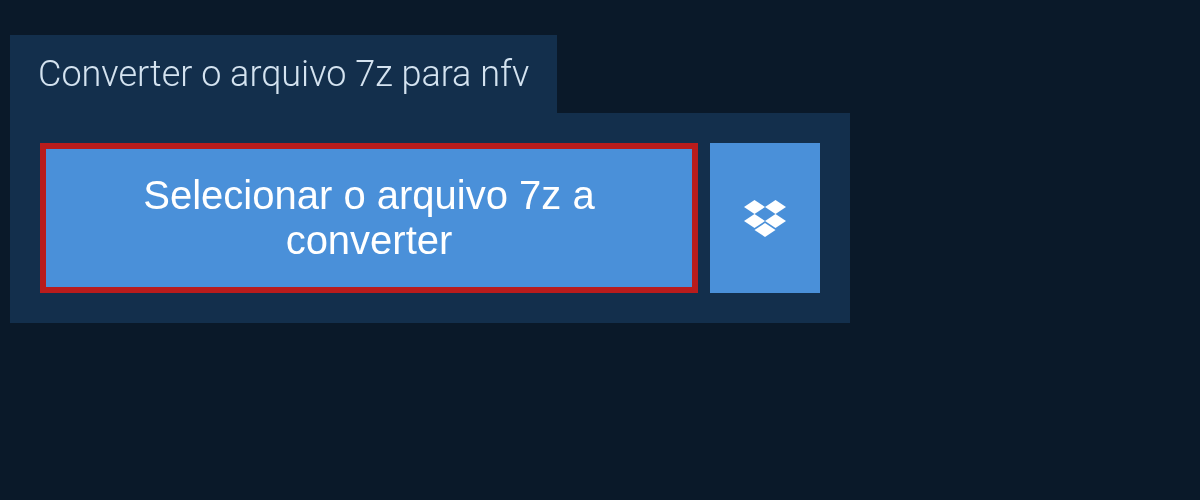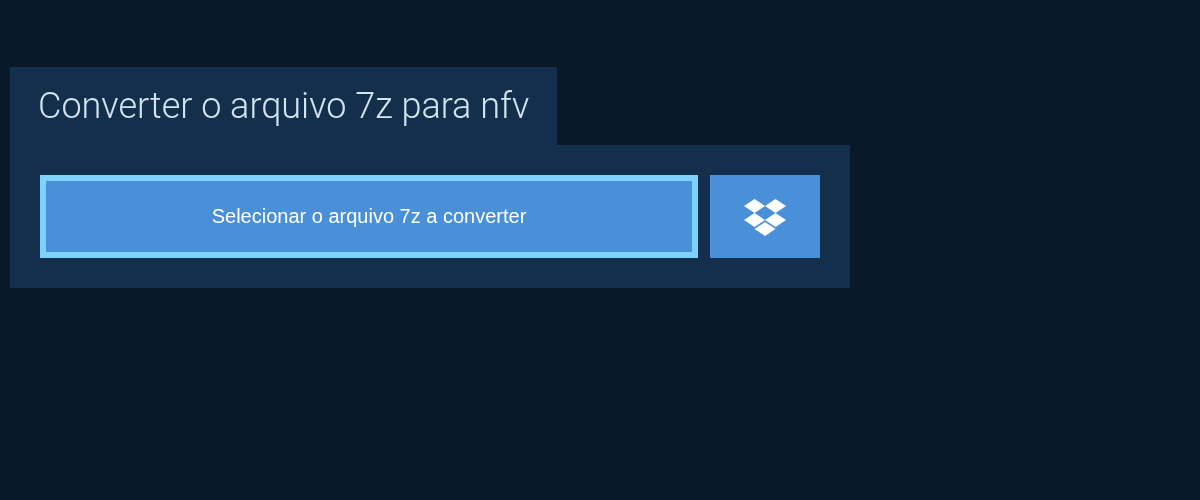--- a/index.html
+++ b/index.html
@@ -18,37 +18,36 @@
       padding-top: 35px;
       padding-left: 10px;
     }
     .title-bar {
       background: #132f4c;
       display: inline-block;
       padding: 18px 28px;
       color: #d4e3f0;
       font-size: 36px;
       font-weight: 300;
-      margin-top: 32px;
     }
     .upload-panel {
       background: #132f4c;
       width: 840px;
       padding: 30px;
       margin-top: 0;
       display: flex;
       gap: 12px;
       align-items: stretch;
     }
     .select-file-btn {
       flex: 1;
       background: #4a90d9;
-      border: 6px solid #7dd3fc;
+      border: 6px solid #b91c1c;
       color: #ffffff;
-      font-size: 20px;
+      font-size: 40px;
       font-weight: 300;
       padding: 24px 20px;
       text-align: center;
       cursor: pointer;
       display: flex;
       align-items: center;
       justify-content: center;
     }
     .dropbox-btn {
       width: 110px;

